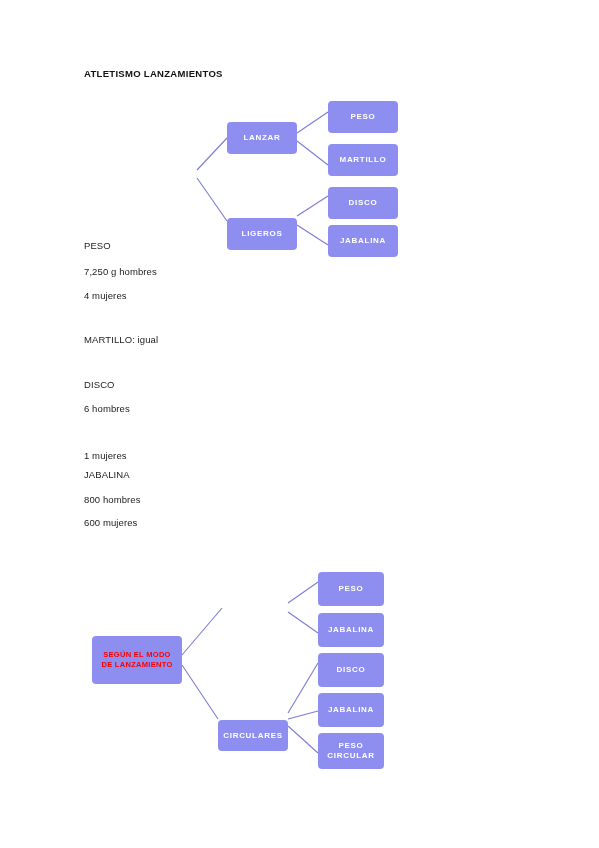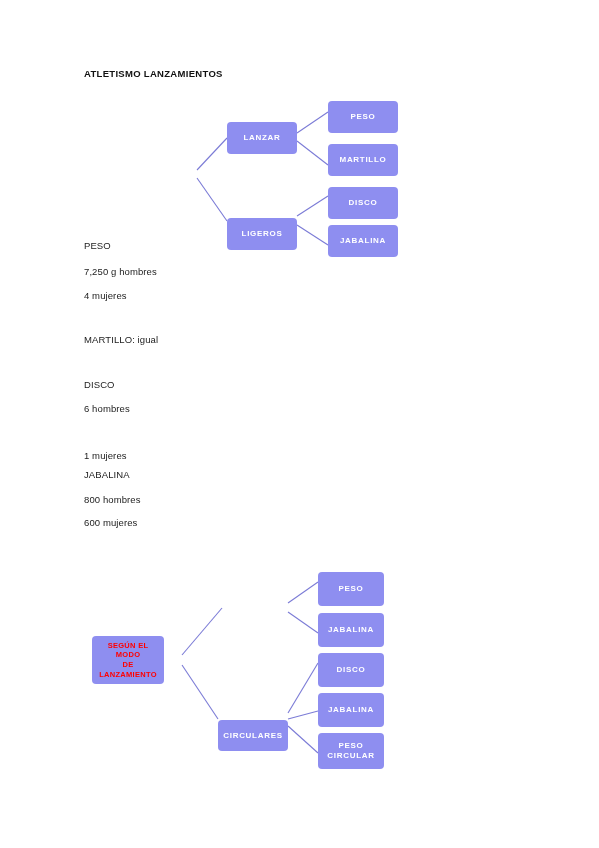--- a/index.html
+++ b/index.html
@@ -158,21 +158,21 @@
       <line x1="288" y1="612" x2="318" y2="633" stroke="#7b7bd6" stroke-width="1.1"></line>
 
       <line x1="288" y1="713" x2="318" y2="663" stroke="#7b7bd6" stroke-width="1.1"></line>
 
       <line x1="288" y1="719" x2="318" y2="711" stroke="#7b7bd6" stroke-width="1.1"></line>
 
       <line x1="288" y1="726" x2="318" y2="753" stroke="#7b7bd6" stroke-width="1.1"></line>
     </svg>
   </div>
 
-  <div class="node root" style="left:92px; top:636px; width:72px; height:48px;">
+  <div class="node root" style="left:92px; top:636px; width:90px; height:48px;">
     <span>
         <span>SEGÚN EL MODO</span>
         <span>DE LANZAMIENTO</span>
       </span>
   </div>
 
   <div class="node" style="left:218px; top:720px; width:70px; height:31px;">
     <span>CIRCULARES</span>
   </div>
 

